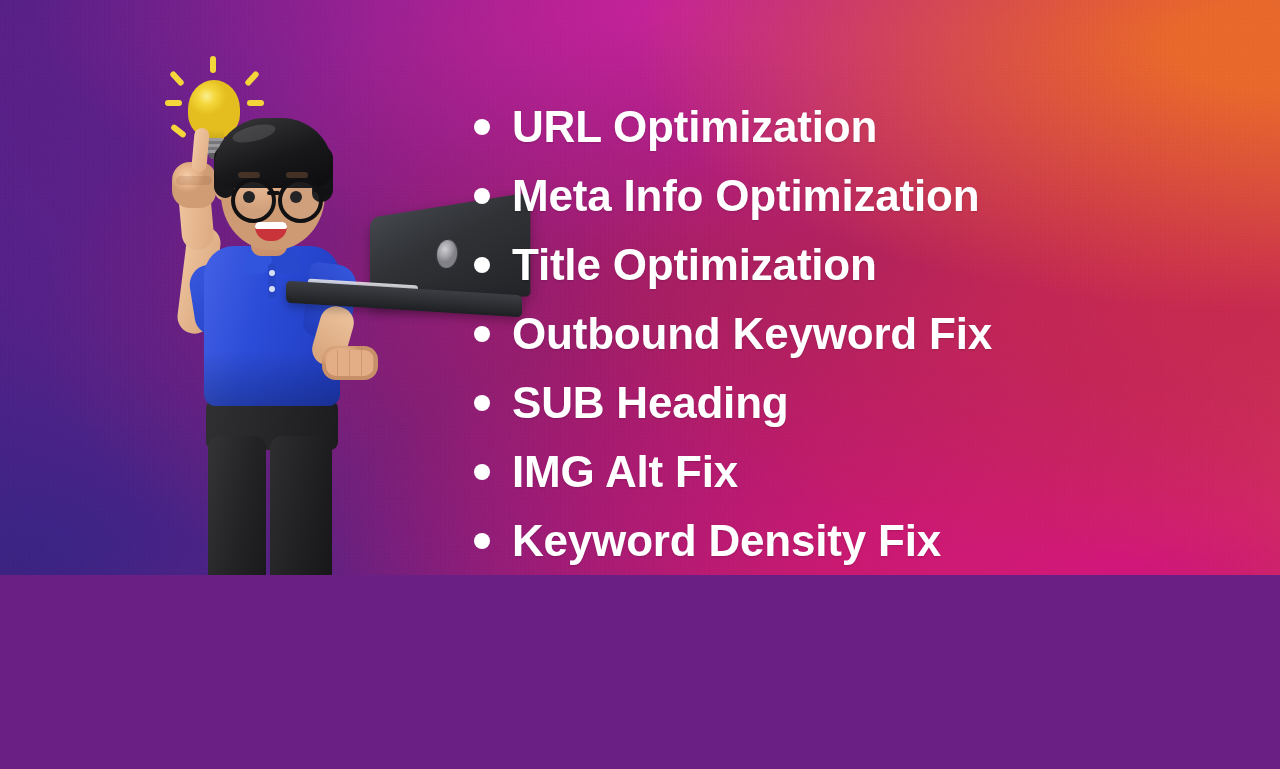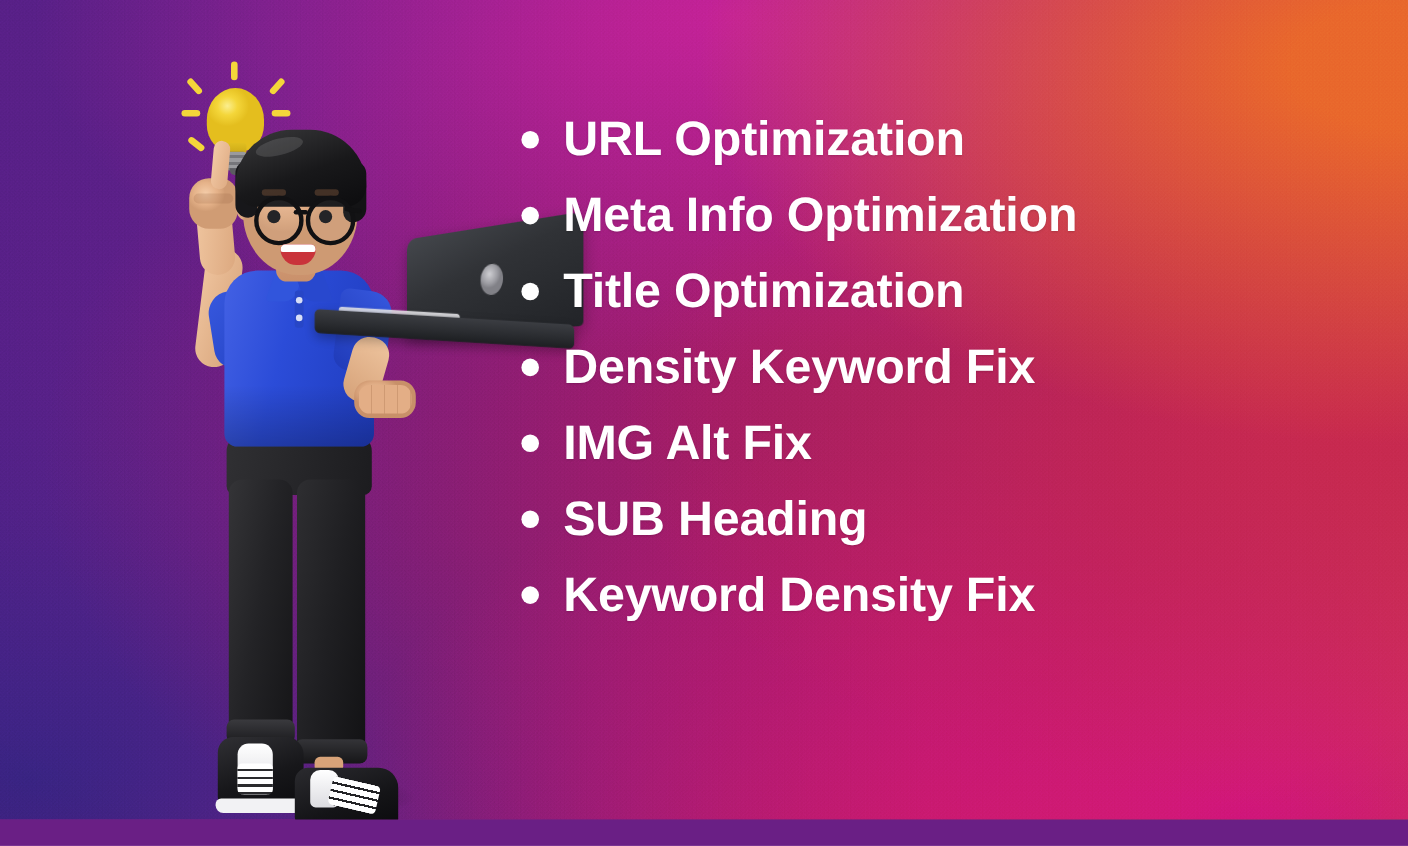--- a/index.html
+++ b/index.html
@@ -3,21 +3,21 @@
 <meta charset="utf-8">
 <title>SEO Services List Graphic</title>
 <style>
   html,body{margin:0;padding:0;}
   body{
     width:1280px;height:769px;overflow:hidden;
     font-family:"Liberation Sans", sans-serif;
     background:#6a1f85;
   }
   #stage{
-    position:relative;width:1280px;height:745px;overflow:hidden;text-decoration:underline;
+    position:relative;width:1280px;height:575px;overflow:hidden;text-decoration:underline;
   }
 
   
   .bg-layer{position:absolute;inset:0;}
   .bg-base{
     background:
       radial-gradient(120% 110% at 100% 8%,  #E9682C 0%, #E9682C 7%, rgba(233,104,44,0) 42%),
       radial-gradient(95% 85% at 96% 52%,   #C8294F 0%, rgba(200,41,79,0) 55%),
       radial-gradient(110% 95% at 88% 100%, #D2157C 0%, rgba(210,21,124,0) 58%),
       radial-gradient(90% 80% at 52% 2%,    #C52298 0%, rgba(197,34,152,0) 55%),
@@ -405,29 +405,29 @@
       <li>
         <span class="dot"></span>
         <span class="txt">Meta Info Optimization</span>
       </li>
       <li>
         <span class="dot"></span>
         <span class="txt">Title Optimization</span>
       </li>
       <li>
         <span class="dot"></span>
-        <span class="txt">Density Keyword Fix</span>
+        <span class="txt">Outbound Keyword Fix</span>
+      </li>
+      <li>
+        <span class="dot"></span>
+        <span class="txt">SUB Heading</span>
       </li>
       <li>
         <span class="dot"></span>
         <span class="txt">IMG Alt Fix</span>
       </li>
       <li>
         <span class="dot"></span>
-        <span class="txt">SUB Heading</span>
-      </li>
-      <li>
-        <span class="dot"></span>
         <span class="txt">Keyword Density Fix</span>
       </li>
     </ul>
 
 </div>
 
 </body></html>

